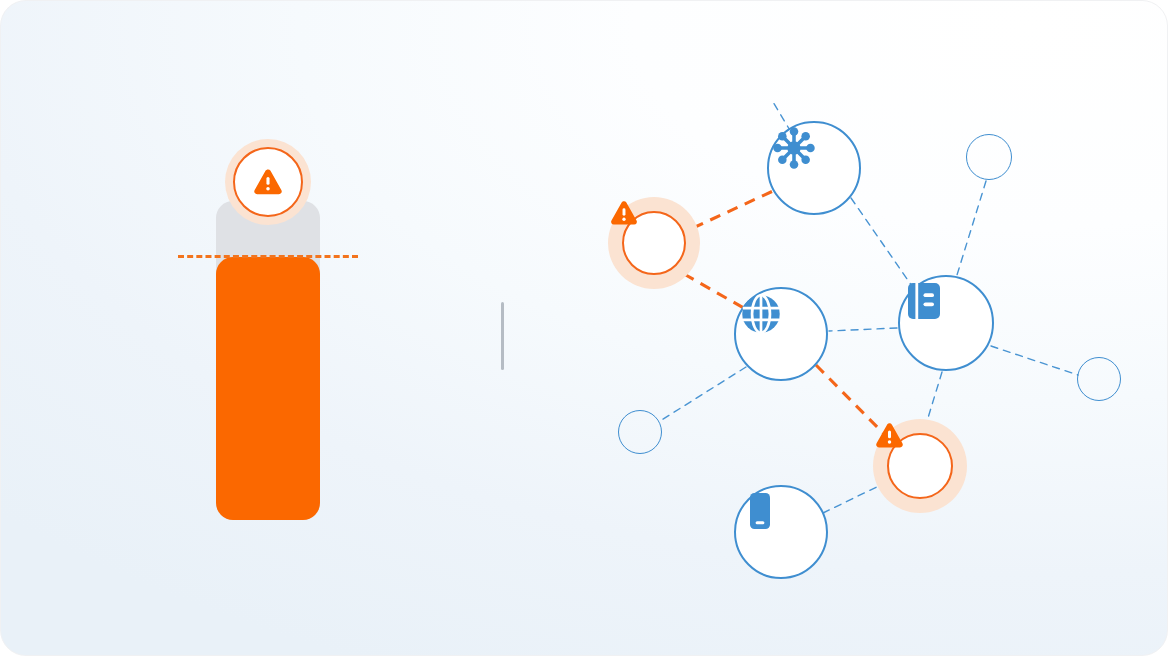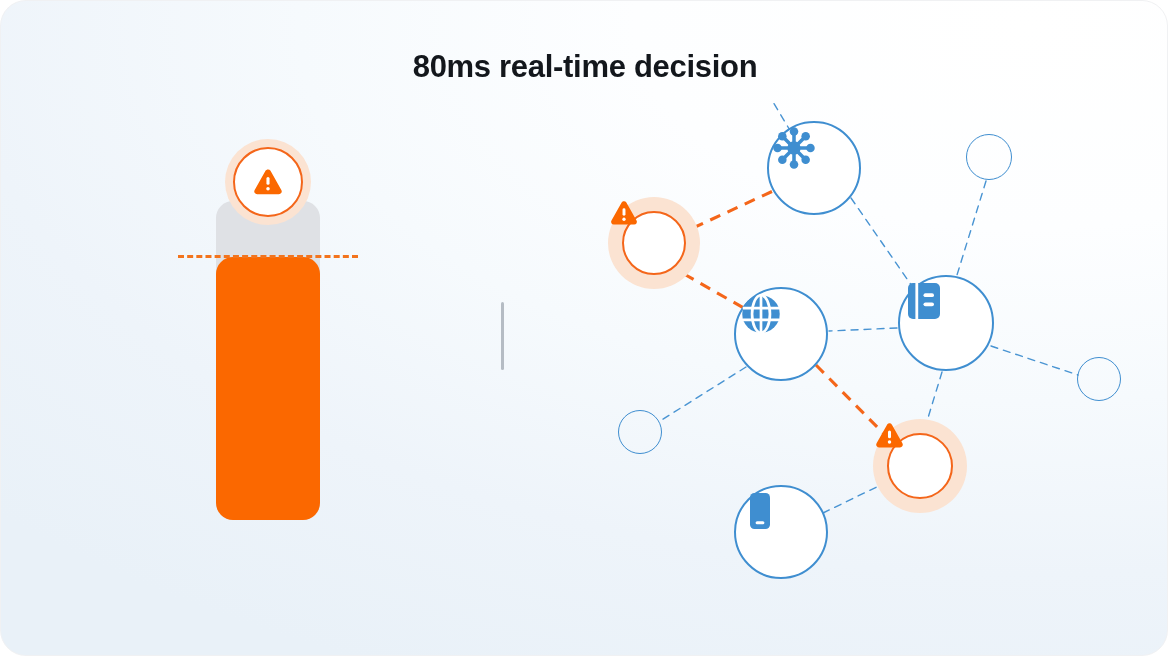--- a/index.html
+++ b/index.html
@@ -165,21 +165,20 @@
   .warn-g1 .warn-core { width: 60px; height: 60px; }
   .warn-g2 { left: 872px; top: 418px; width: 94px; height: 94px; }
   .warn-g2 .warn-core { width: 62px; height: 62px; }
 </style>
 </head>
 <body>
 
 <div id="stage">
   <div class="card">
 
-    <div class="title">80ms real-time decision</div>
 
     <div class="gauge">
       <div class="gauge-track"></div>
       <div class="gauge-fill"></div>
     </div>
     <div class="threshold-line"></div>
 
     <div class="warn-badge gauge-badge">
       <div class="warn-core">
         <svg width="34" height="34" viewBox="0 0 24 24">

